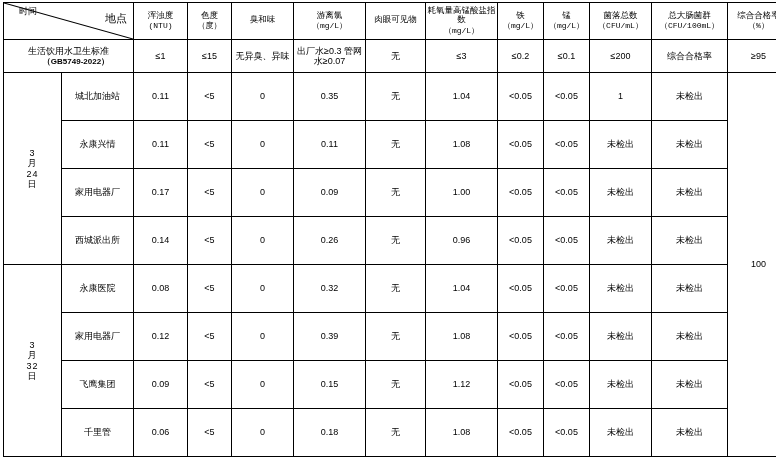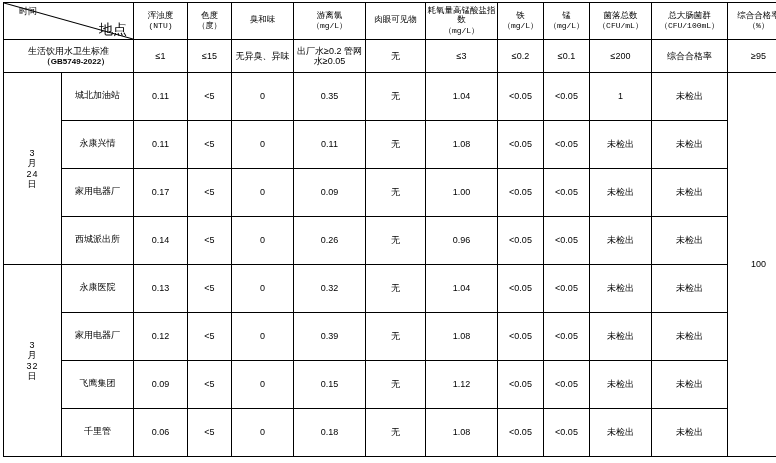--- a/index.html
+++ b/index.html
@@ -56,22 +56,22 @@
   }
   .corner .lbl-tl {
     position: absolute;
     left: 15px;
     top: 3px;
     font-size: 9px;
   }
   .corner .lbl-br {
     position: absolute;
     right: 6px;
-    bottom: 2px;
-    font-size: 14px;
+    bottom: 14px;
+    font-size: 11px;
   }
   .std-row td {
     height: 30px;
     font-size: 9px;
   }
   .std-name {
     font-size: 8.5px;
     font-weight: bold;
     line-height: 1.3;
   }
@@ -89,21 +89,20 @@
     height: 45px;
     font-size: 9px;
   }
   .date-cell {
     font-size: 10px;
     line-height: 1.6;
     letter-spacing: 1px;
   }
   .site-cell {
     font-size: 9px;
-    font-family: Liberation Mono, monospace;
   }
   .rate-cell {
     font-size: 10px;
   }
 </style>
 </head>
 <body>
 
 <div id="sheet">
   <table class="water">
@@ -178,21 +177,21 @@
       </tr>
 
       <tr class="std-row">
         <td class="std-name" colspan="2">
           <span>生活饮用水卫生标准</span>
           <span class="sub">（GB5749-2022）</span>
         </td>
         <td>≤1</td>
         <td>≤15</td>
         <td class="std-small">无异臭、异味</td>
-        <td class="std-small">出厂水≥0.2 管网水≥0.05</td>
+        <td class="std-small">出厂水≥0.3 管网水≥0.07</td>
         <td>无</td>
         <td>≤3</td>
         <td>≤0.2</td>
         <td>≤0.1</td>
         <td>≤200</td>
         <td>综合合格率</td>
         <td>≥95</td>
       </tr>
 
       <tr class="data-row">
@@ -256,21 +255,21 @@
       </tr>
 
       <tr class="data-row">
         <td class="date-cell" rowspan="4">
           <div>3</div>
           <div>月</div>
           <div>32</div>
           <div>日</div>
         </td>
         <td class="site-cell">永康医院</td>
-        <td>0.13</td>
+        <td>0.08</td>
         <td>&lt;5</td>
         <td>0</td>
         <td>0.32</td>
         <td>无</td>
         <td>1.04</td>
         <td>&lt;0.05</td>
         <td>&lt;0.05</td>
         <td>未检出</td>
         <td>未检出</td>
       </tr>

